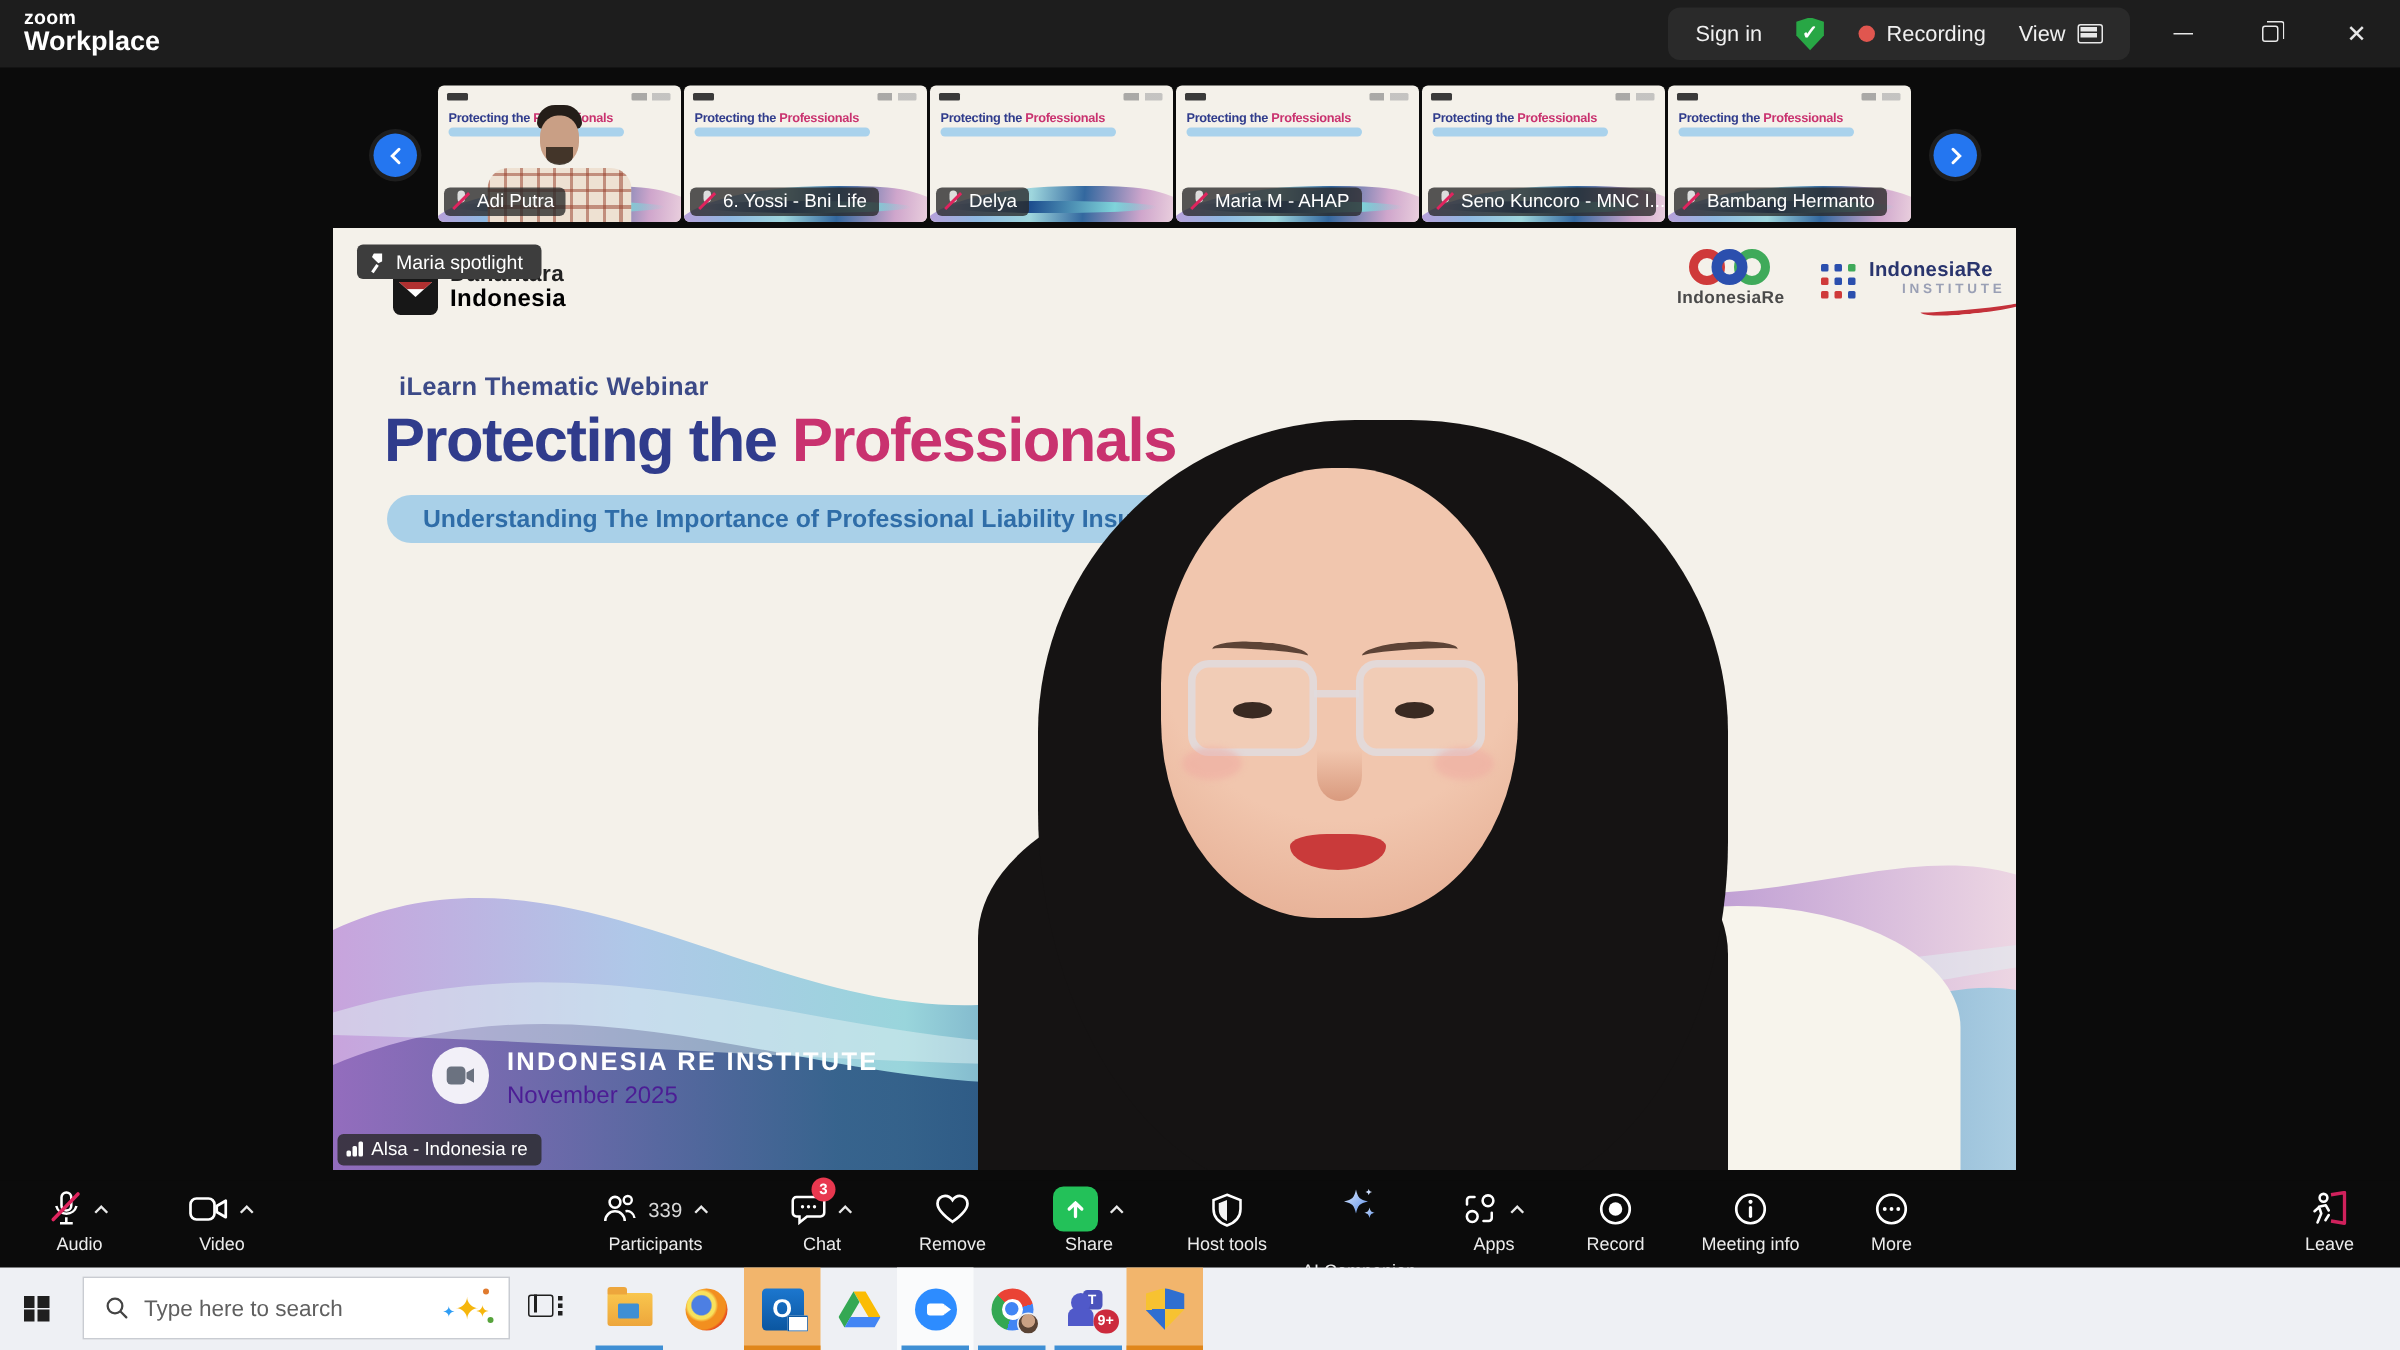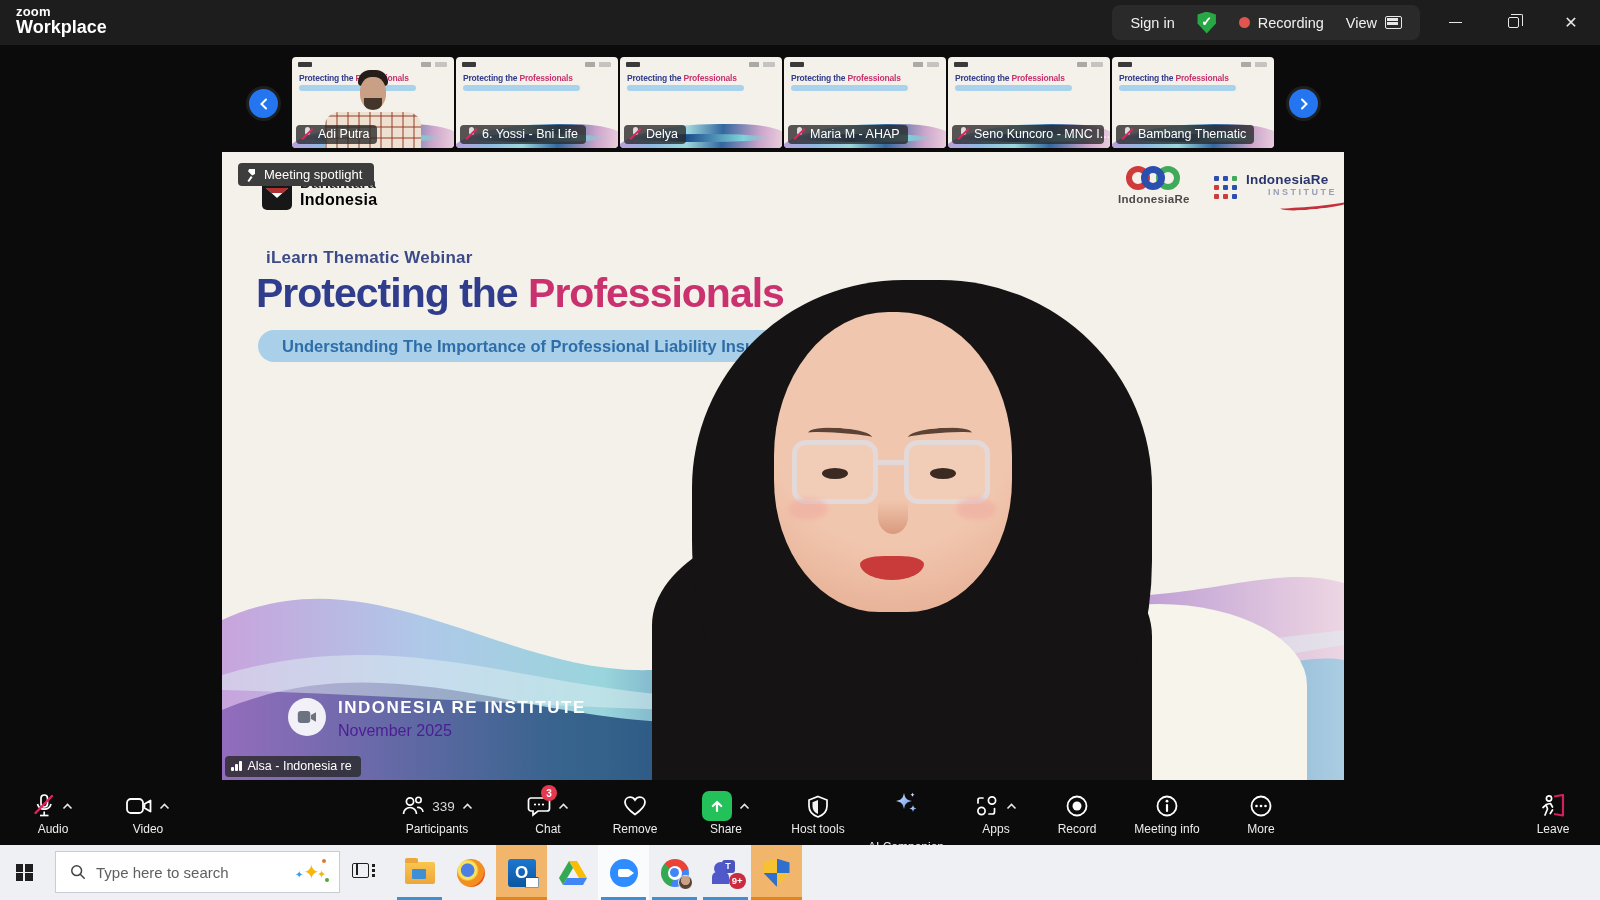--- a/index.html
+++ b/index.html
@@ -326,38 +326,38 @@
     </div>
   </div>
   <div class="tile">
     <span class="mini-logo"></span>
       <span class="mini-logos-r"></span>
     <div class="mini-title"><span class="p1">Protecting the </span><span class="p2">Professionals</span></div>
     <div class="mini-pill"></div>
     <div class="mini-wave"></div>
     <div class="name-tag">
       <span class="mic-off"></span>
-      <span>Bambang Thematic</span>
+      <span>Bambang Hermanto</span>
     </div>
   </div>
 </div>
 
 <div id="video">
 
   <div class="brand-dan">
     <div class="dan-mark"></div>
     <div class="dan-text">
       <div class="d1">Danantara</div>
       <div class="d2">Indonesia</div>
     </div>
   </div>
 
   <div class="remove-spot">
     <span class="pin-ic"></span>
-    <span>Meeting spotlight</span>
+    <span>Maria spotlight</span>
   </div>
 
   <div class="logo-ir">
     <div class="ir-circles">
       <span class="ir-c r"></span>
       <span class="ir-c b"></span>
       <span class="ir-c g"></span>
     </div>
     <div class="ir-label">IndonesiaRe</div>
   </div>

